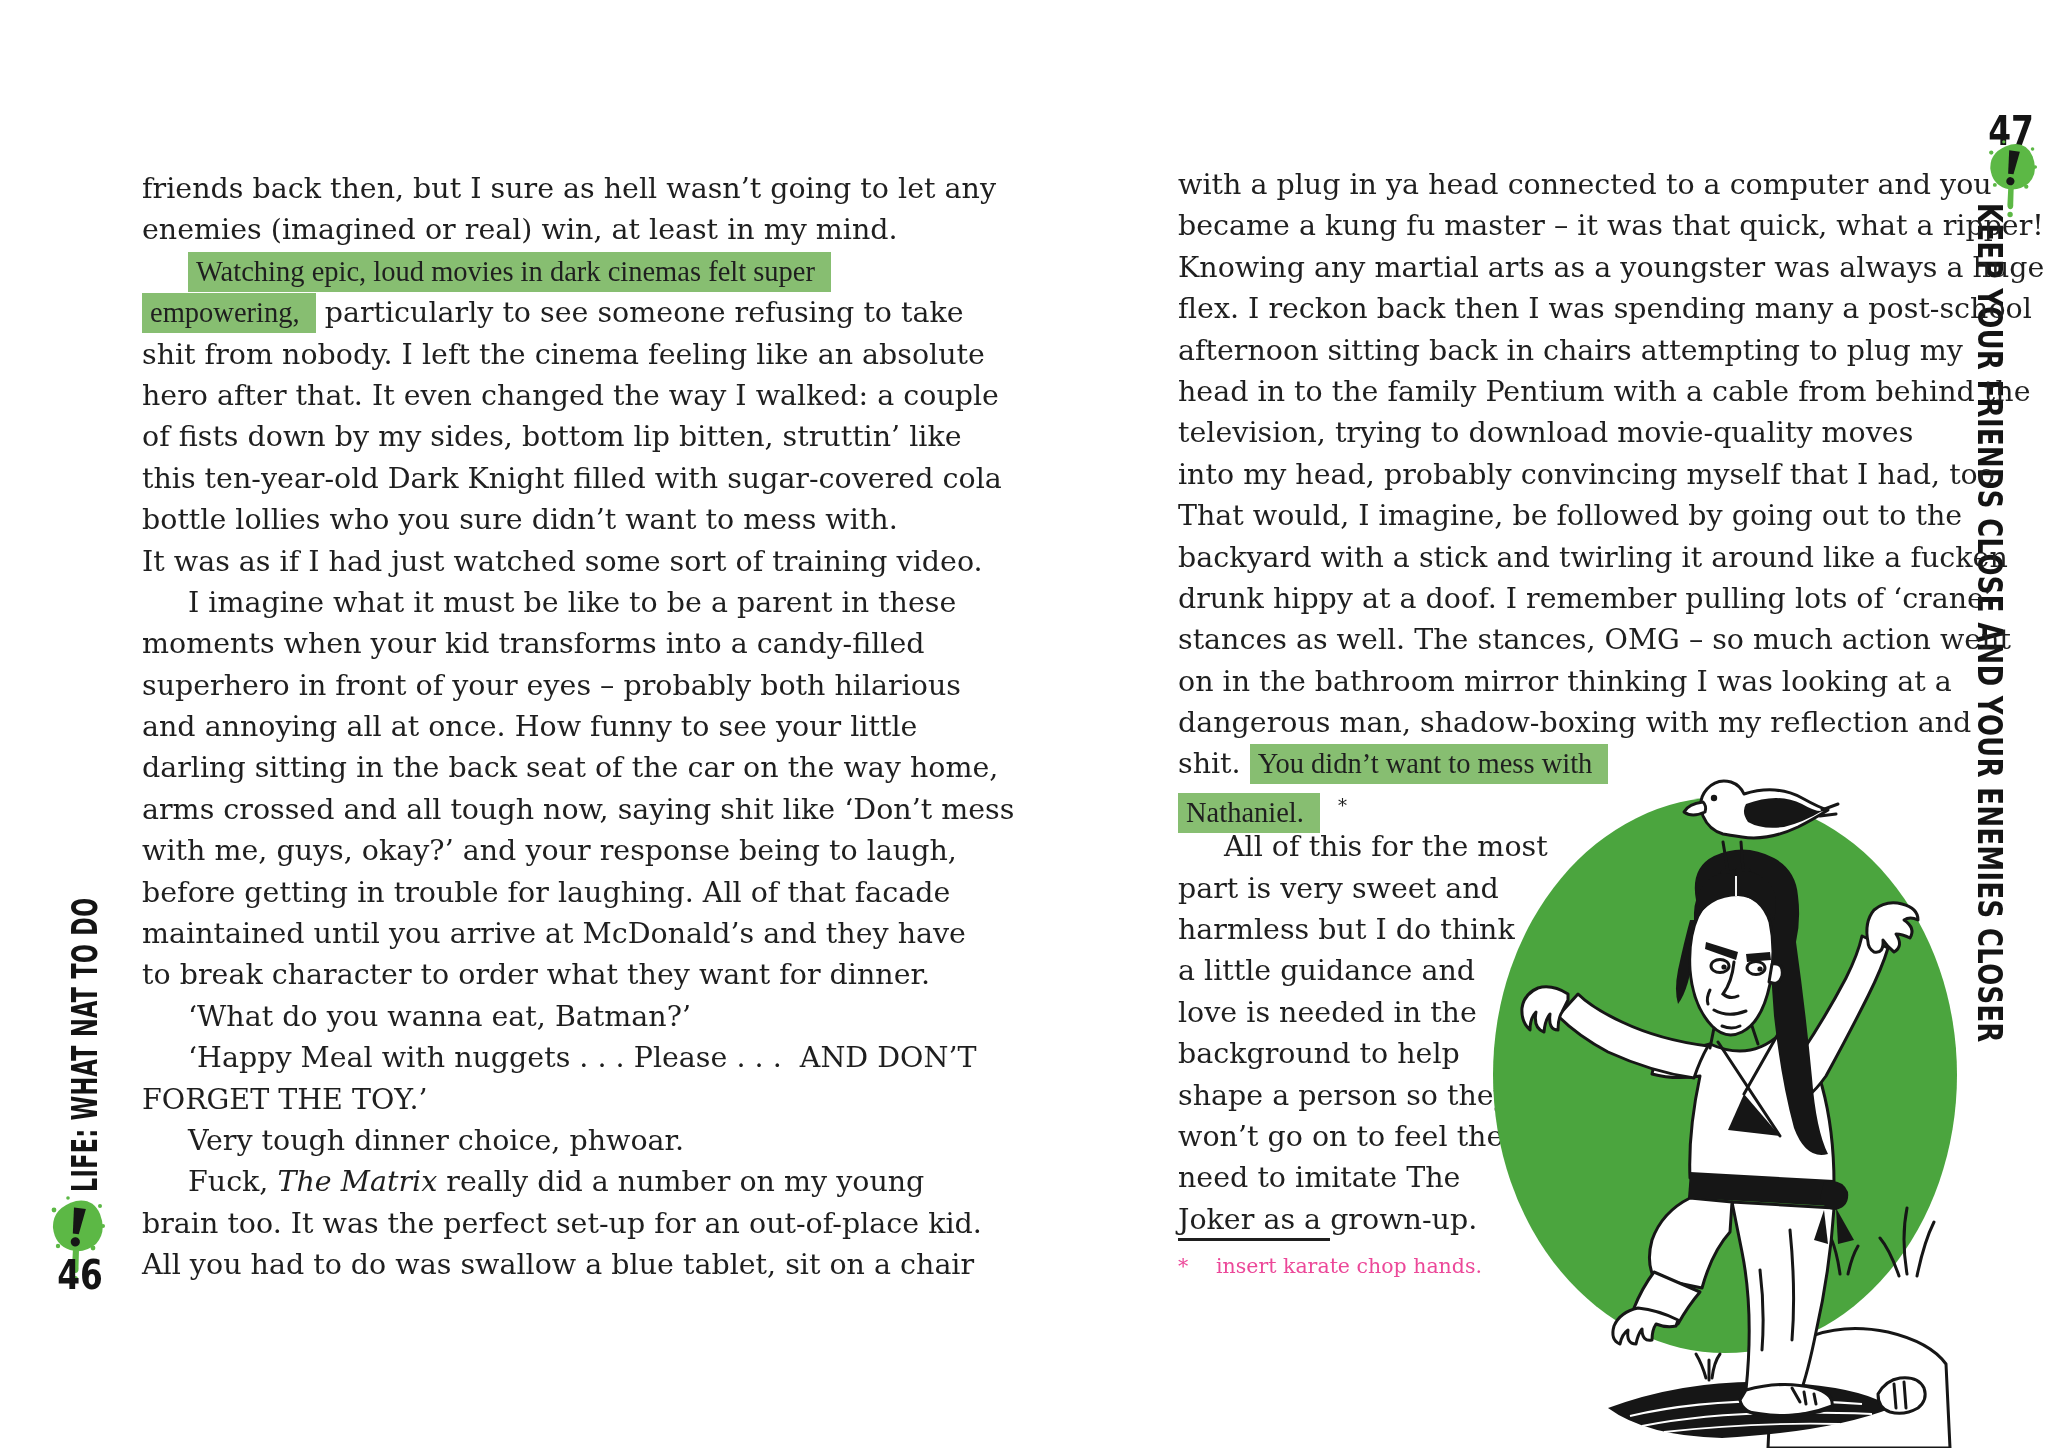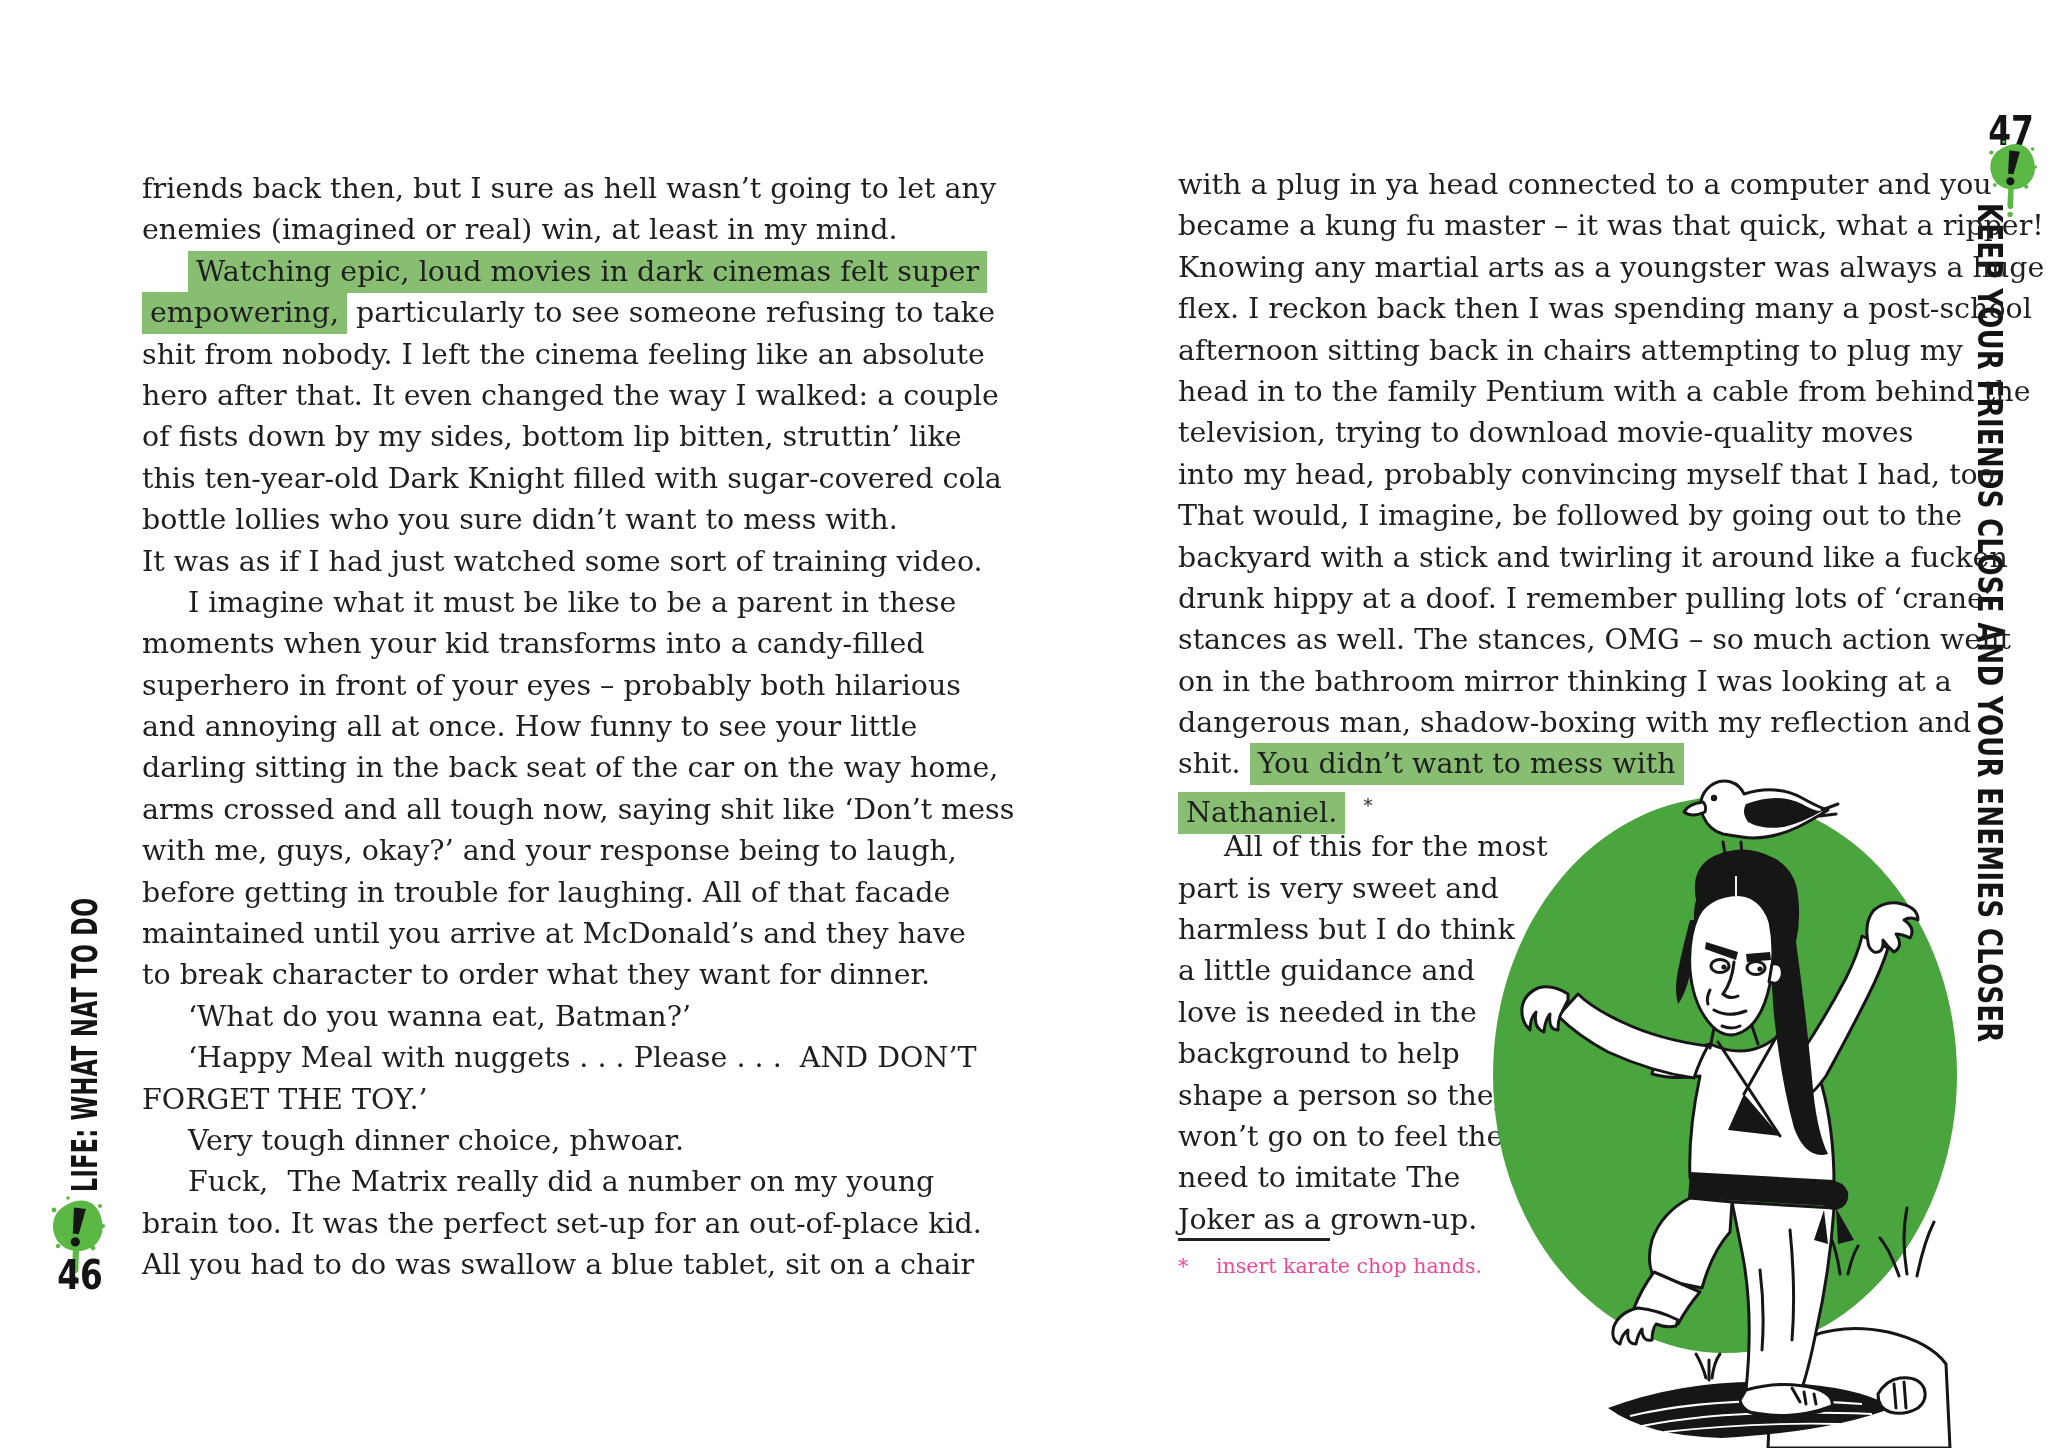--- a/index.html
+++ b/index.html
@@ -14,22 +14,22 @@
     --splat:#5cb845;
     --blob:#4ba53e;
     --ink:#161616;
   }
   
   .col{position:absolute;font-size:28.5px;line-height:41.4px;white-space:pre;}
   #colLeft{left:142px;top:168px;width:780px;}
   #colRight{left:1178px;top:164px;width:760px;}
   .line{height:41.4px;}
   .indent{padding-left:46px;}
-  .hl{background:var(--hl);padding:4px 8px 5px 8px;}
-  .it{margin-left:10px;}
+  .hl{background:var(--hl);padding:4px 16px 5px 8px;font-family:Liberation Serif, serif;}
+  .it{font-style:italic;}
   .sup{font-size:18px;vertical-align:10px;}
 
   
   .vside{
     position:absolute;white-space:nowrap;transform-origin:0 0;
     font-family:"DejaVu Sans","Liberation Sans",sans-serif;
     font-weight:bold;color:#141414;letter-spacing:0.5px;
   }
   #sideLeft{left:64px;top:1192px;font-size:36px;transform:rotate(-90deg) scaleX(0.62);}
   #sideRight{left:2010px;top:203px;font-size:34px;transform:rotate(90deg) scaleX(0.76);}

